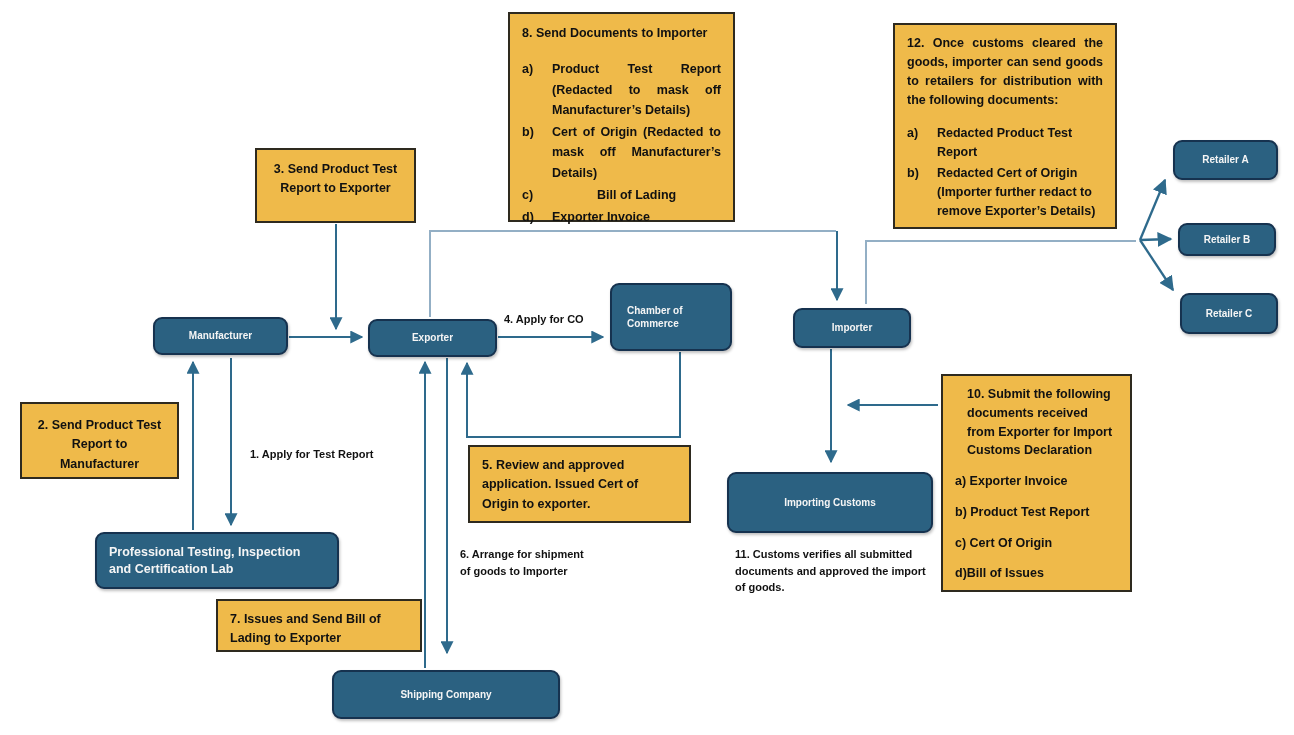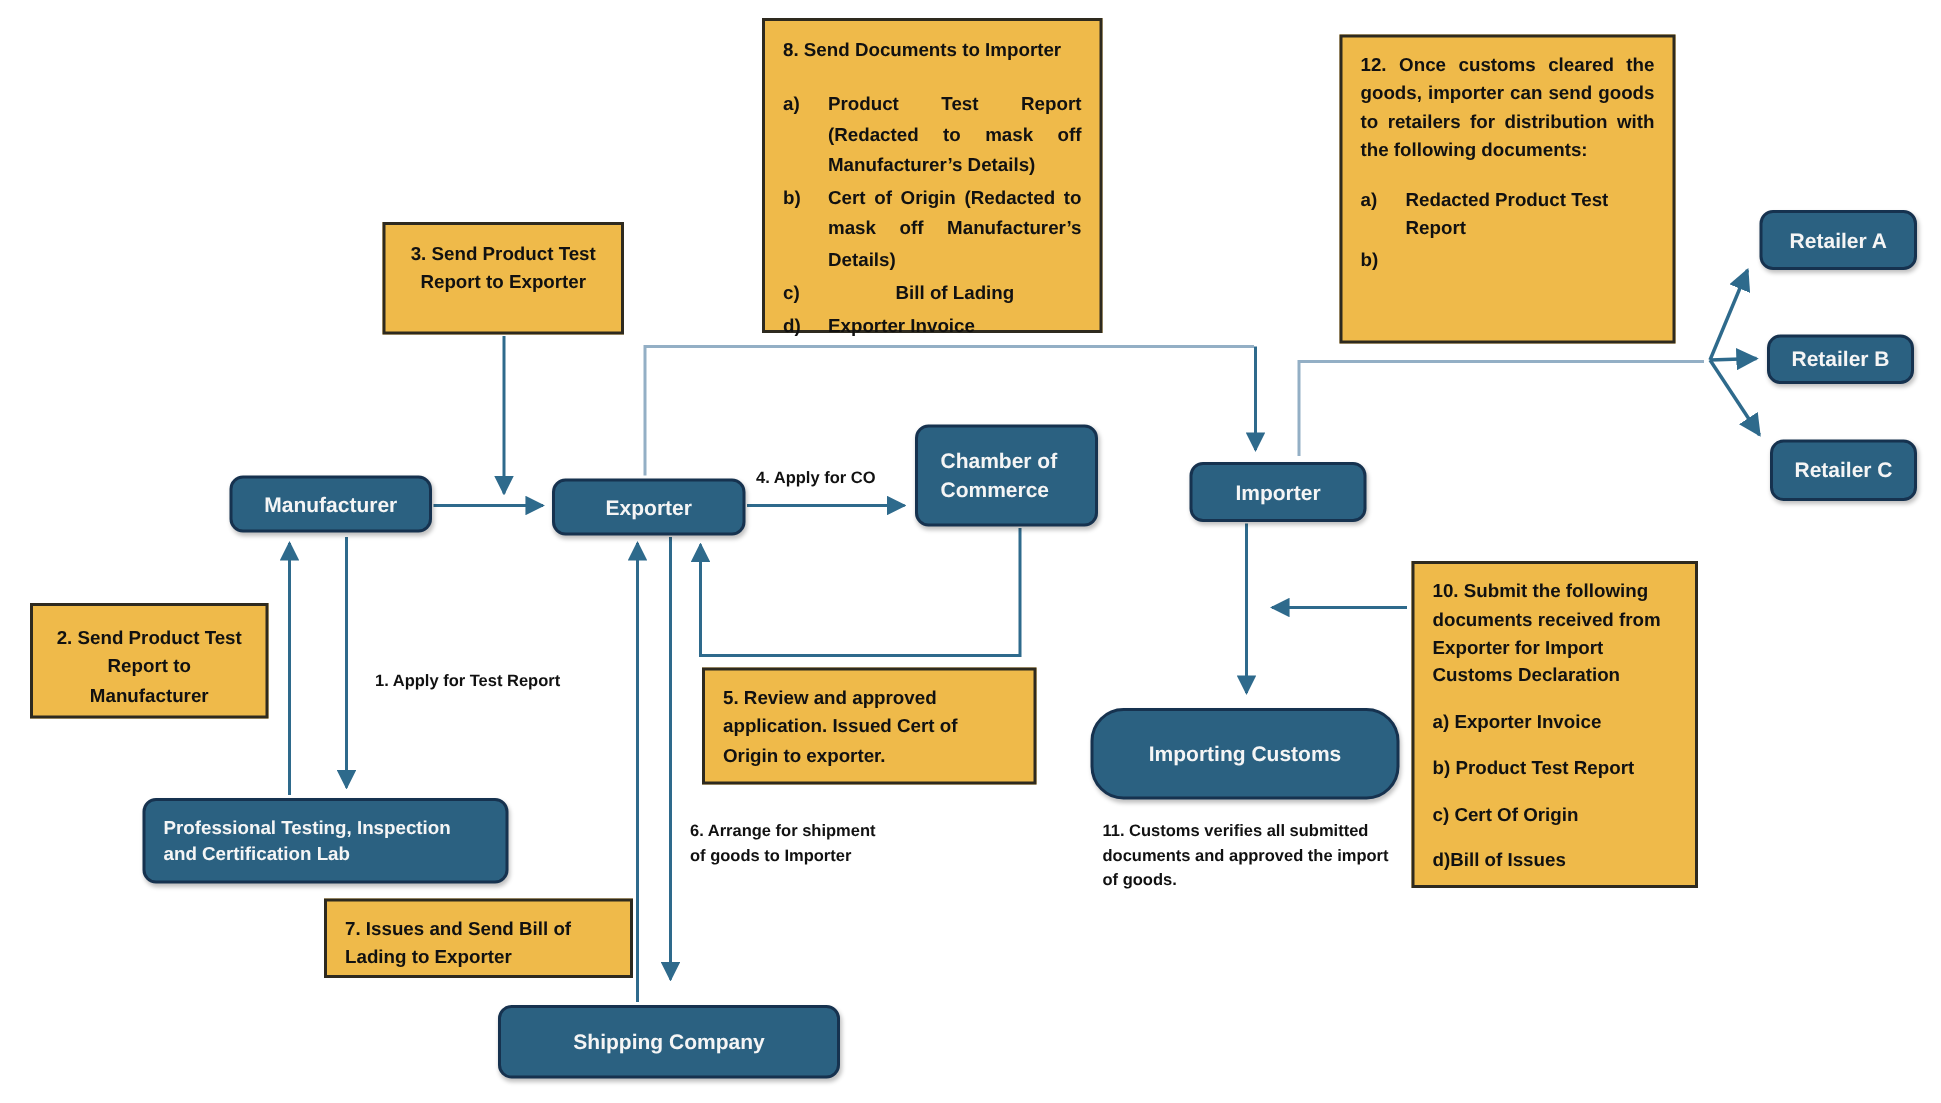--- a/index.html
+++ b/index.html
@@ -5,21 +5,21 @@
   html,body{margin:0;padding:0;background:#fff;}
   .canvas{
     position:relative;width:1294px;height:735px;background:var(--background,#fff);
     font-family:"Liberation Sans","DejaVu Sans",sans-serif;overflow:hidden;
   }
   .node{
     position:absolute;box-sizing:border-box;
     background:var(--node-fill,#2B6181);
     border:2px solid var(--node-border,#16324F);
     border-radius:9px;color:var(--node-text,#fff);
-    font-weight:bold;font-size:14px;
+    font-weight:bold;font-size:10px;
     display:flex;align-items:center;justify-content:center;text-align:center;
     box-shadow:1px 2px 3px rgba(0,0,0,0.25);
     line-height:1.35;
   }
   .node.left{justify-content:flex-start;text-align:left;}
   .note{
     position:absolute;box-sizing:border-box;
     background:var(--note-fill,#EFBA4A);
     border:2.5px solid var(--note-border,#2E2A1F);
     color:var(--text,#111);font-weight:bold;font-size:12.5px;line-height:1.55;
@@ -83,21 +83,21 @@
   </svg>
 
   <div class="node" style="left:153px;top:317px;width:135px;height:38px;">Manufacturer</div>
 
   <div class="node" style="left:368px;top:319px;width:129px;height:38px;">Exporter</div>
 
   <div class="node left" style="left:610px;top:283px;width:122px;height:68px;padding-left:15px;">Chamber of Commerce</div>
 
   <div class="node" style="left:793px;top:308px;width:118px;height:40px;">Importer</div>
 
-  <div class="node" style="left:727px;top:472px;width:206px;height:61px;border-radius:22px;">Importing Customs</div>
+  <div class="node" style="left:727px;top:472px;width:206px;height:61px;">Importing Customs</div>
 
   <div class="node" style="left:1173px;top:140px;width:105px;height:40px;">Retailer A</div>
 
   <div class="node" style="left:1178px;top:223px;width:98px;height:33px;">Retailer B</div>
 
   <div class="node" style="left:1180px;top:293px;width:98px;height:41px;">Retailer C</div>
 
   <div class="node left" style="left:95px;top:532px;width:244px;height:57px;padding:6px 12px;font-size:12.5px;">Professional Testing, Inspection and Certification Lab</div>
 
   <div class="node" style="left:332px;top:670px;width:228px;height:49px;">Shipping Company</div>
@@ -124,35 +124,36 @@
       <span class="m">c)</span>
       <span class="t" style="text-align:left;padding-left:45px;">Bill of Lading</span>
     </div>
     <div class="li">
       <span class="m">d)</span>
       <span class="t" style="text-align:left;">Exporter Invoice</span>
     </div>
   </div>
 
   <div class="note" style="left:941px;top:374px;width:191px;height:218px;line-height:1.5;">
-    <div style="margin-bottom:4px;">10. Submit the following documents received from Exporter for Import Customs Declaration</div>
+    <div style="margin-bottom:4px;margin-left:12px;">10. Submit the following documents received from Exporter for Import Customs Declaration</div>
     <div class="plain-item">a) Exporter Invoice</div>
     <div class="plain-item">b) Product Test Report</div>
     <div class="plain-item">c) Cert Of Origin</div>
     <div class="plain-item">d)Bill of Issues</div>
   </div>
 
   <div class="note" style="left:893px;top:23px;width:224px;height:206px;line-height:1.52;">
     <div class="note-title" style="margin-bottom:14px;text-align:justify;">12. Once customs cleared the goods, importer can send goods to retailers for distribution with the following documents:</div>
     <div class="li">
       <span class="m">a)</span>
       <span class="t" style="text-align:left;">Redacted Product Test Report</span>
     </div>
     <div class="li">
       <span class="m">b)</span>
+      <span class="t" style="text-align:left;">Redacted Cert of Origin (Importer further redact to remove Exporter’s Details)</span>
     </div>
   </div>
 
   <div class="lbl" style="left:250px;top:446px;width:170px;">1. Apply for Test Report</div>
 
   <div class="lbl" style="left:504px;top:311px;width:110px;">4. Apply for CO</div>
 
   <div class="lbl" style="left:460px;top:546px;width:126px;">6. Arrange for shipment of goods to Importer</div>
 
 

